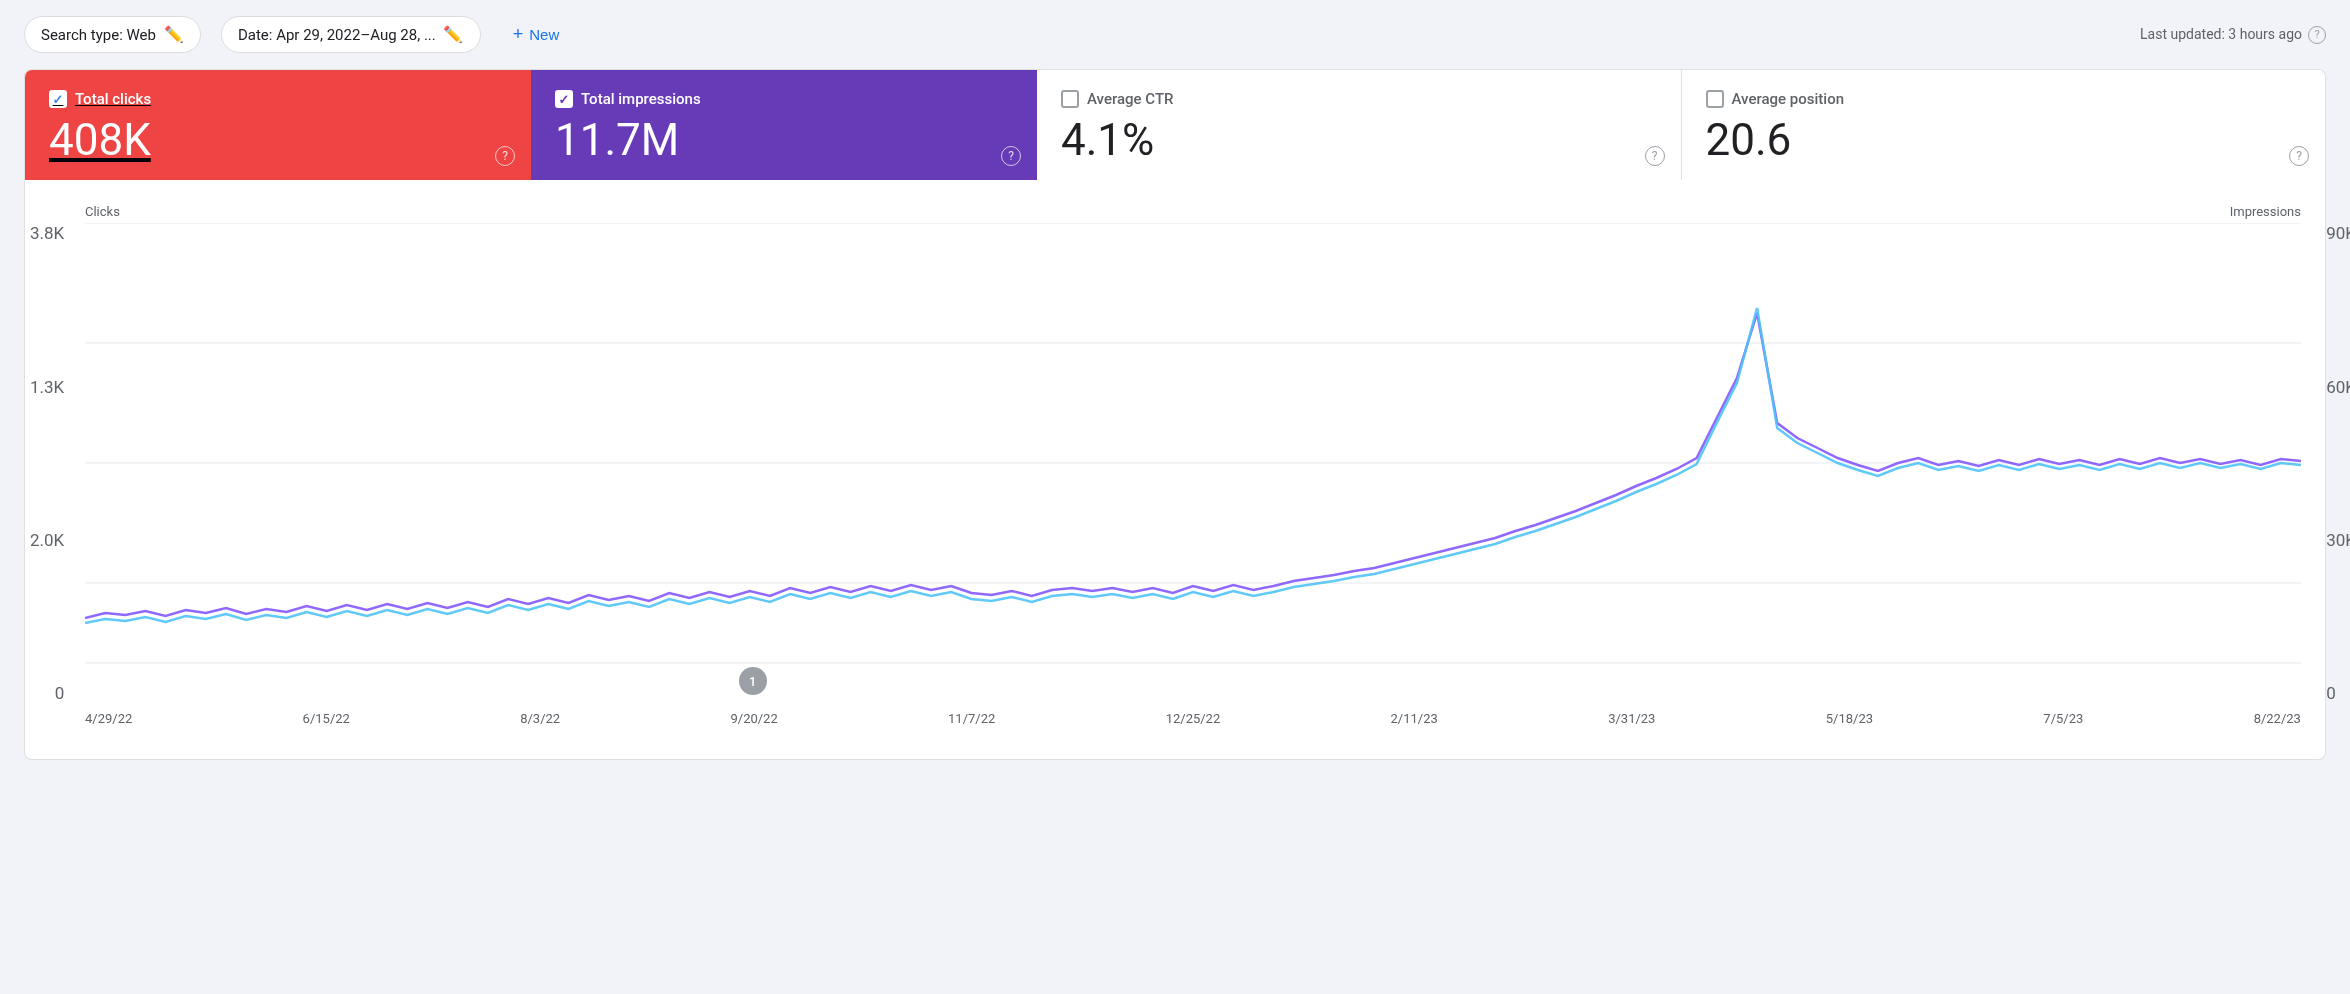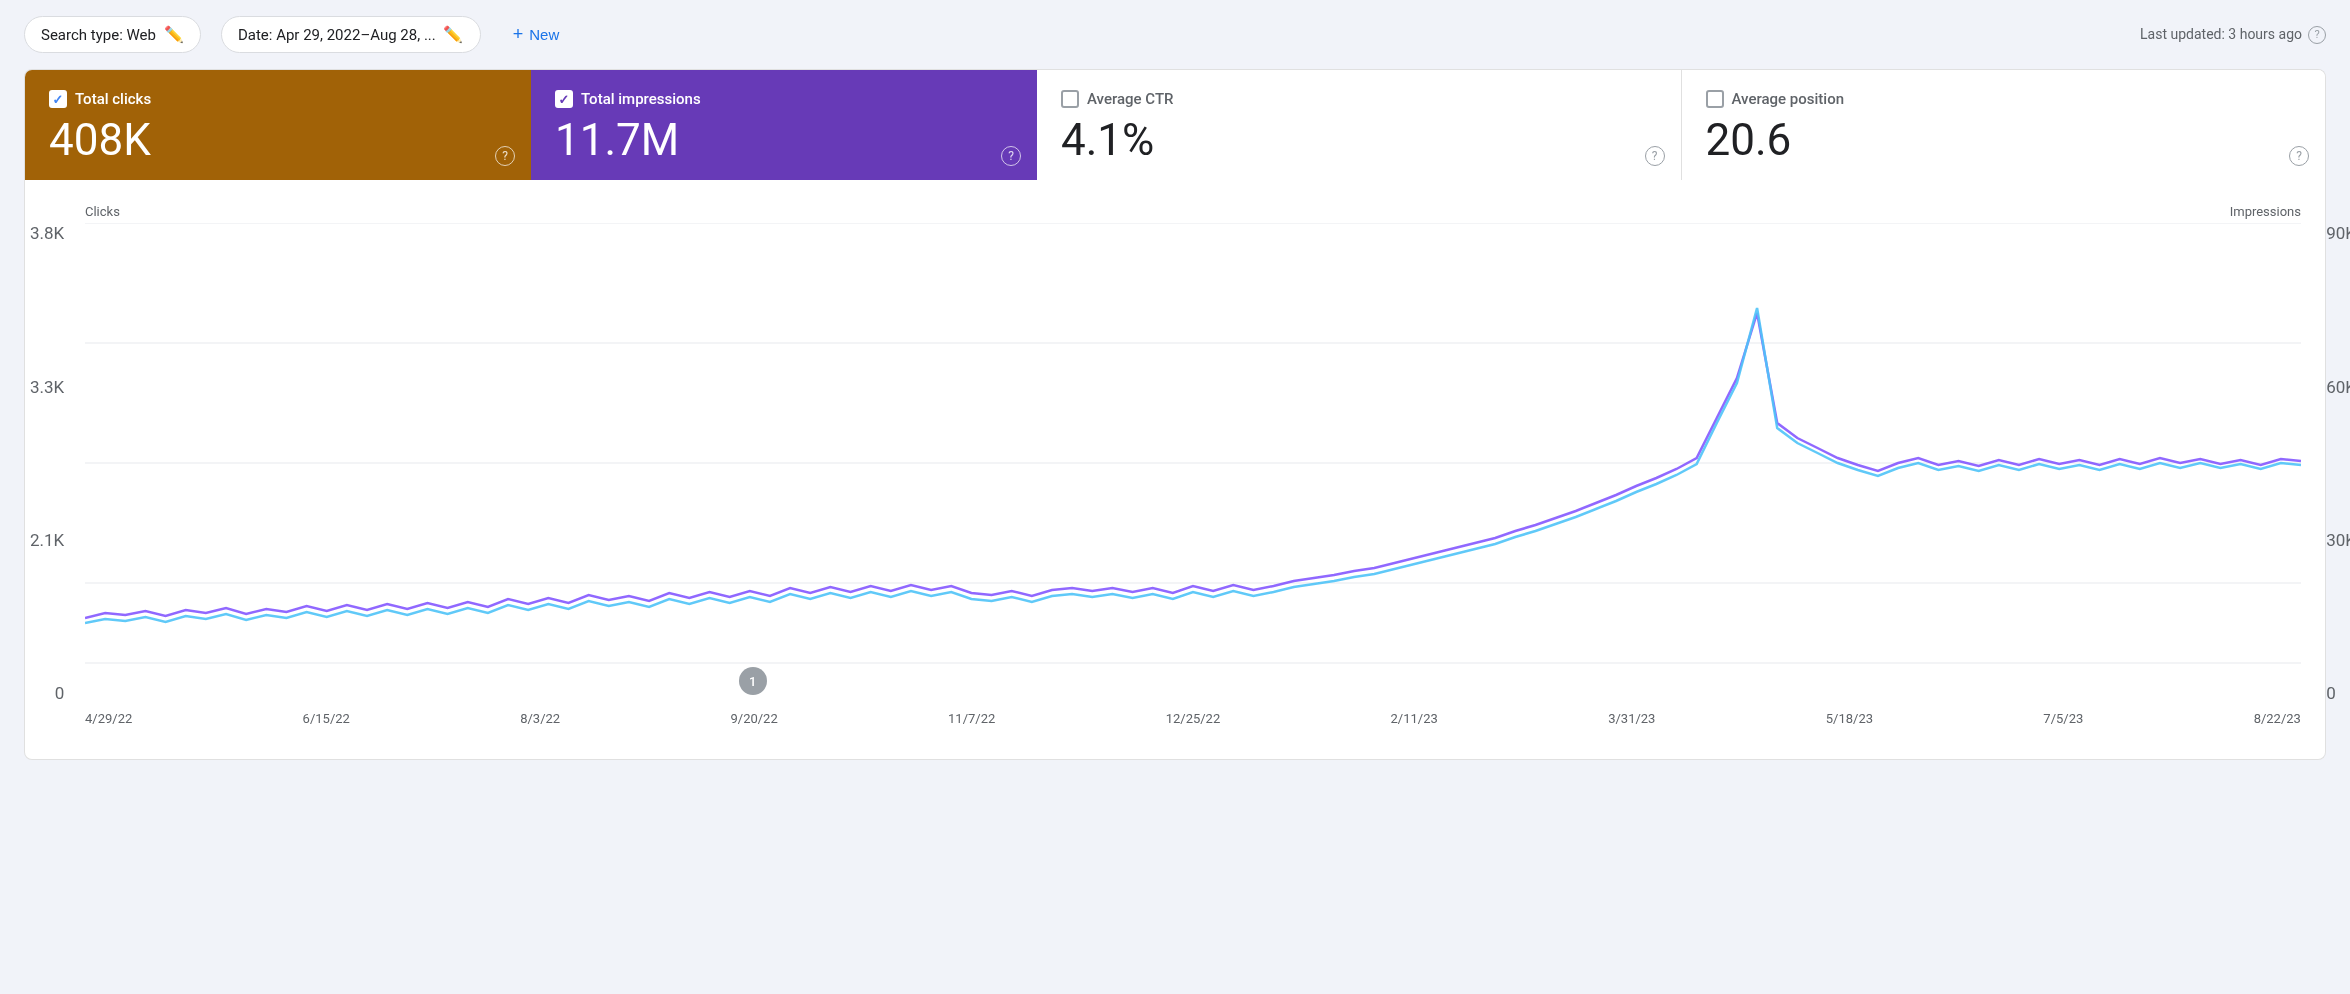--- a/index.html
+++ b/index.html
@@ -78,22 +78,23 @@
       padding: 20px 24px 16px;
       border-right: 1px solid #e0e0e0;
       position: relative;
     }
 
     .metric-card:last-child {
       border-right: none;
     }
 
     .metric-card.active-blue {
-      background: #a16207;
+      background: #ef4444;
       border-right: none;
+      text-decoration: underline;
     }
 
     .metric-card.active-purple {
       background: #673ab7;
       border-right: none;
     }
 
     .metric-card.inactive {
       background: white;
     }
@@ -352,22 +353,22 @@
     <div class="chart-titles">
       <span class="chart-title-left">Clicks</span>
       <span class="chart-title-right">Impressions</span>
     </div>
 
     <div class="chart-inner">
 
       
       <div class="y-axis-left">
         <span class="axis-label">3.8K</span>
-        <span class="axis-label">3.3K</span>
-        <span class="axis-label">2.1K</span>
+        <span class="axis-label">1.3K</span>
+        <span class="axis-label">2.0K</span>
         <span class="axis-label">0</span>
       </div>
 
       
       <div class="y-axis-right">
         <span class="axis-label">90K</span>
         <span class="axis-label">60K</span>
         <span class="axis-label">30K</span>
         <span class="axis-label">0</span>
       </div>

